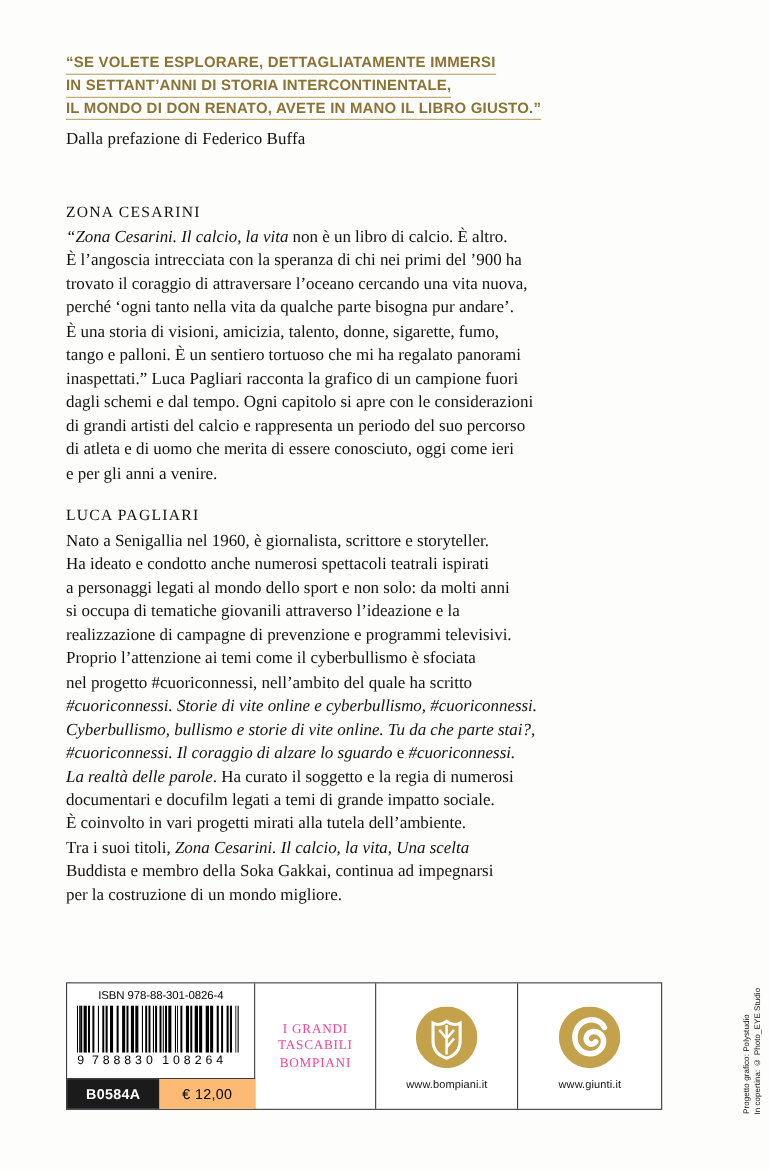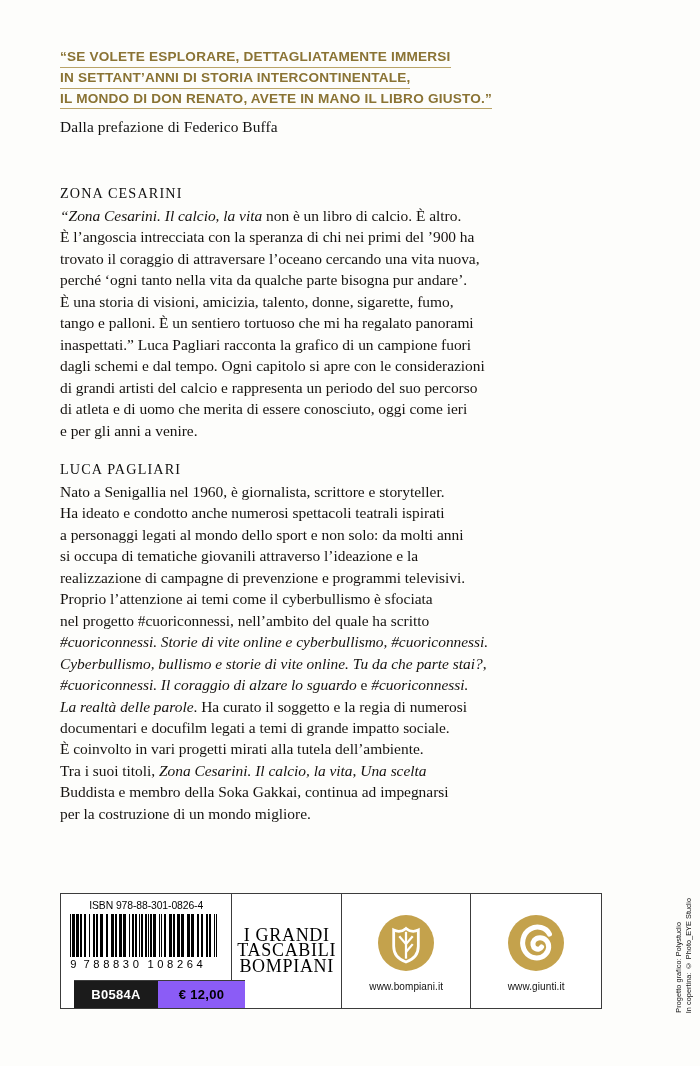--- a/index.html
+++ b/index.html
@@ -145,59 +145,59 @@
     color: #000;
     margin-top: 1px;
     padding-left: 1px;
   }
   .barcode-digits .d-lead { margin-right: 5px; }
   .barcode-digits .d-left { letter-spacing: 3.6px; }
   .barcode-digits .d-right { letter-spacing: 3.6px; margin-left: 5px; }
 
   .price-row {
     position: absolute;
-    left: 13px;
+    left: 0;
     bottom: 0;
     width: 171px;
     height: 28px;
     display: flex;
     border-top: 1px solid #3c3c3c;
   }
   .code-box {
     width: 84px;
     background: #1b1b1b;
     color: #ffffff;
     font-family: "Liberation Sans", "DejaVu Sans", sans-serif;
     font-weight: bold;
     font-size: 13px;
     display: flex;
     align-items: center;
     justify-content: center;
     letter-spacing: 0.3px;
   }
   .price-box {
     flex: 1;
-    background: #8b5cf6;
+    background: #fdba74;
     color: #000;
     font-family: "Liberation Sans", "DejaVu Sans", sans-serif;
-    font-weight: bold;
+    font-weight: normal;
     font-size: 13px;
     display: flex;
     align-items: center;
     justify-content: center;
     letter-spacing: 0.3px;
   }
 
   
   .imprint-text {
     font-family: "Liberation Serif", "DejaVu Serif", serif;
-    font-size: 18px;
+    font-size: 12px;
     line-height: 15.4px;
     letter-spacing: 0.7px;
-    color: #000000;
+    color: #ec4899;
     text-align: center;
     white-space: nowrap;
   }
 
   
   .logo-wrap {
     width: 56px;
     height: 56px;
     margin-bottom: 10px;
   }

